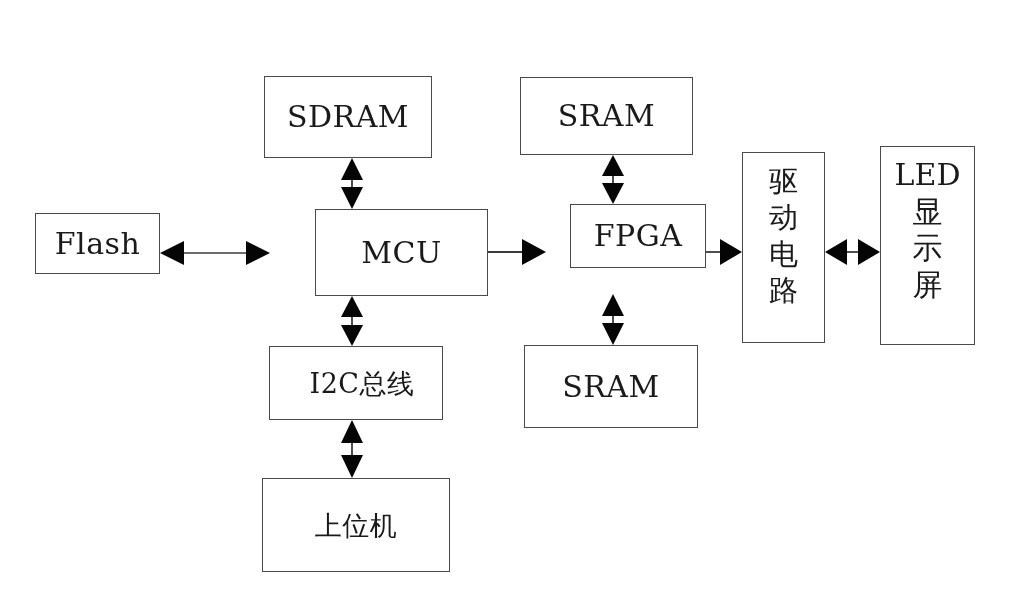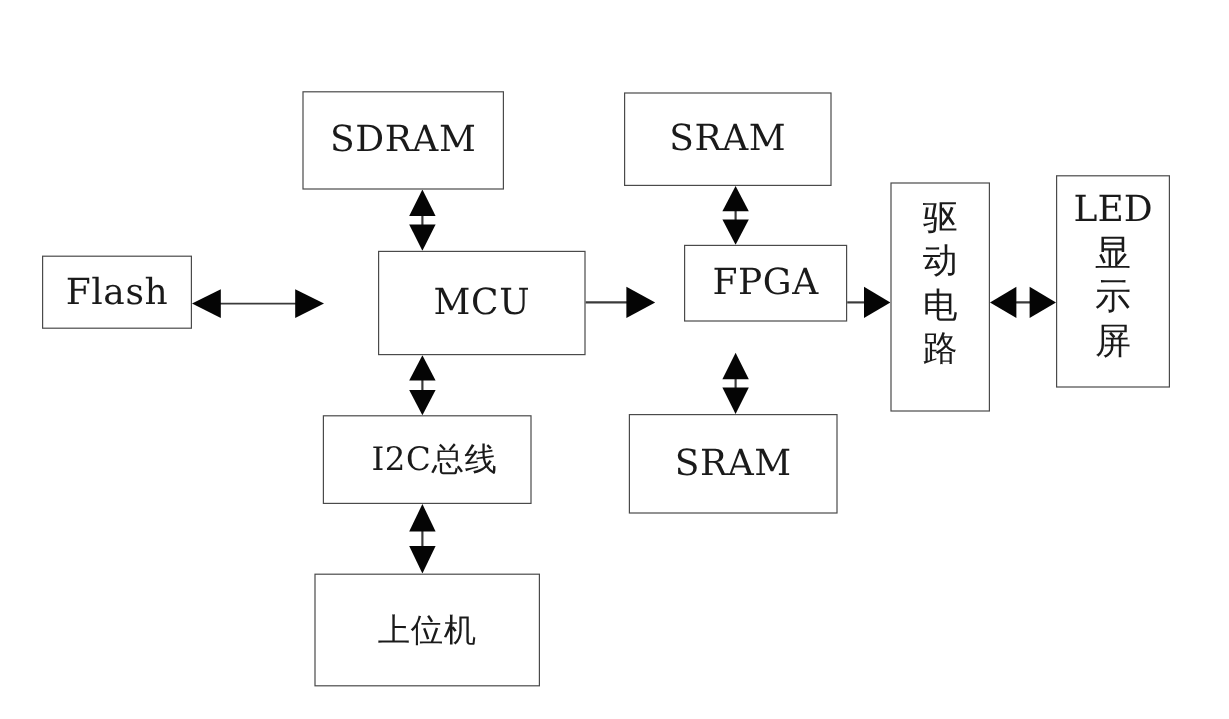--- a/index.html
+++ b/index.html
@@ -65,21 +65,21 @@
 </style>
 </head>
 <body>
 
 <div id="diagram">
 
   <div class="node h" style="left:35px;  top:213px; width:125px; height:61px;">
     <span class="label">Flash</span>
   </div>
 
-  <div class="node h" style="left:252px; top:76px;  width:168px; height:82px;">
+  <div class="node h" style="left:264px; top:76px;  width:168px; height:82px;">
     <span class="label">SDRAM</span>
   </div>
 
   <div class="node h" style="left:270px; top:209px; width:173px; height:87px;margin-left:45px;">
     <span class="label">MCU</span>
   </div>
 
   <div class="node h h-small" style="left:269px; top:346px; width:174px; height:74px;padding-left:12px;">
     <span class="label">I2C总线</span>
   </div>
@@ -100,21 +100,21 @@
     <span class="label">SRAM</span>
   </div>
 
   <div class="node v" style="left:742px; top:152px; width:83px; height:191px;">
     <span class="label vchar">驱
 动
 电
 路</span>
   </div>
 
-  <div class="node v" style="left:880px; top:146px; width:95px; height:177px;">
+  <div class="node v" style="left:880px; top:146px; width:95px; height:199px;">
     <span class="label">LED
 显
 示
 屏</span>
   </div>
 
   <div class="arrow" style="left:160px; top:232px; width:110px; height:42px;">
     <svg width="110" height="42" viewBox="0 0 110 42">
       <line x1="22" y1="21" x2="88" y2="21" stroke="#3a3a3a" stroke-width="1.6"></line>
       <polygon points="0,21 24,9 24,33" fill="#050505"></polygon>

